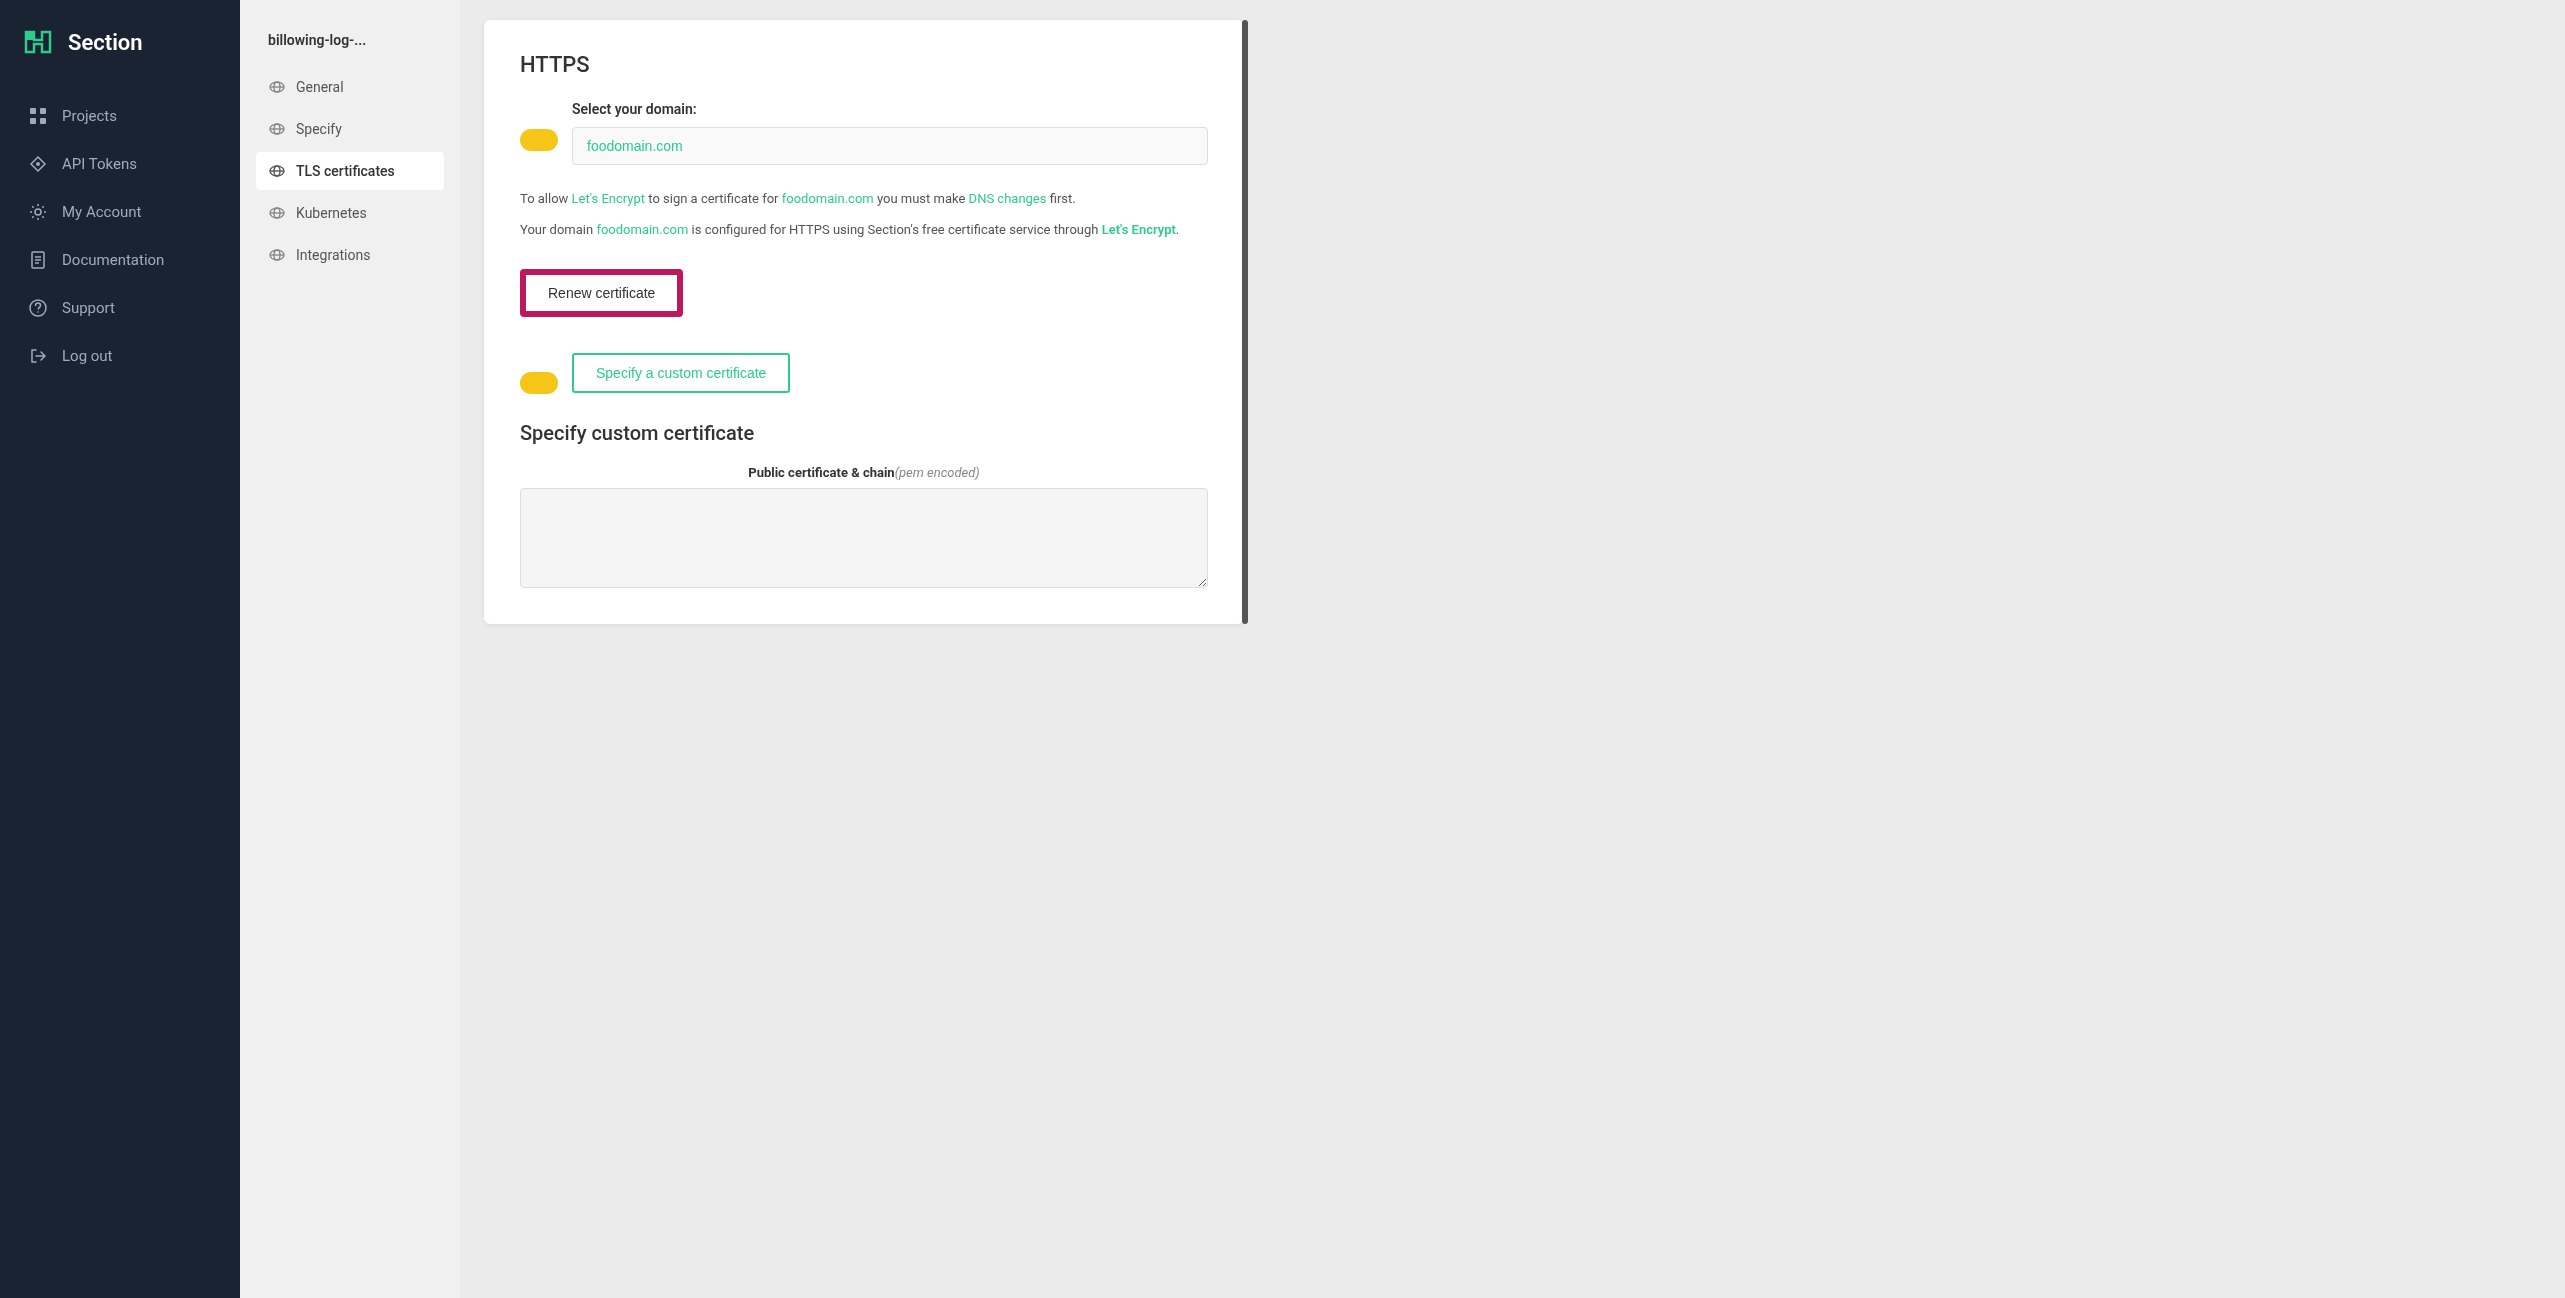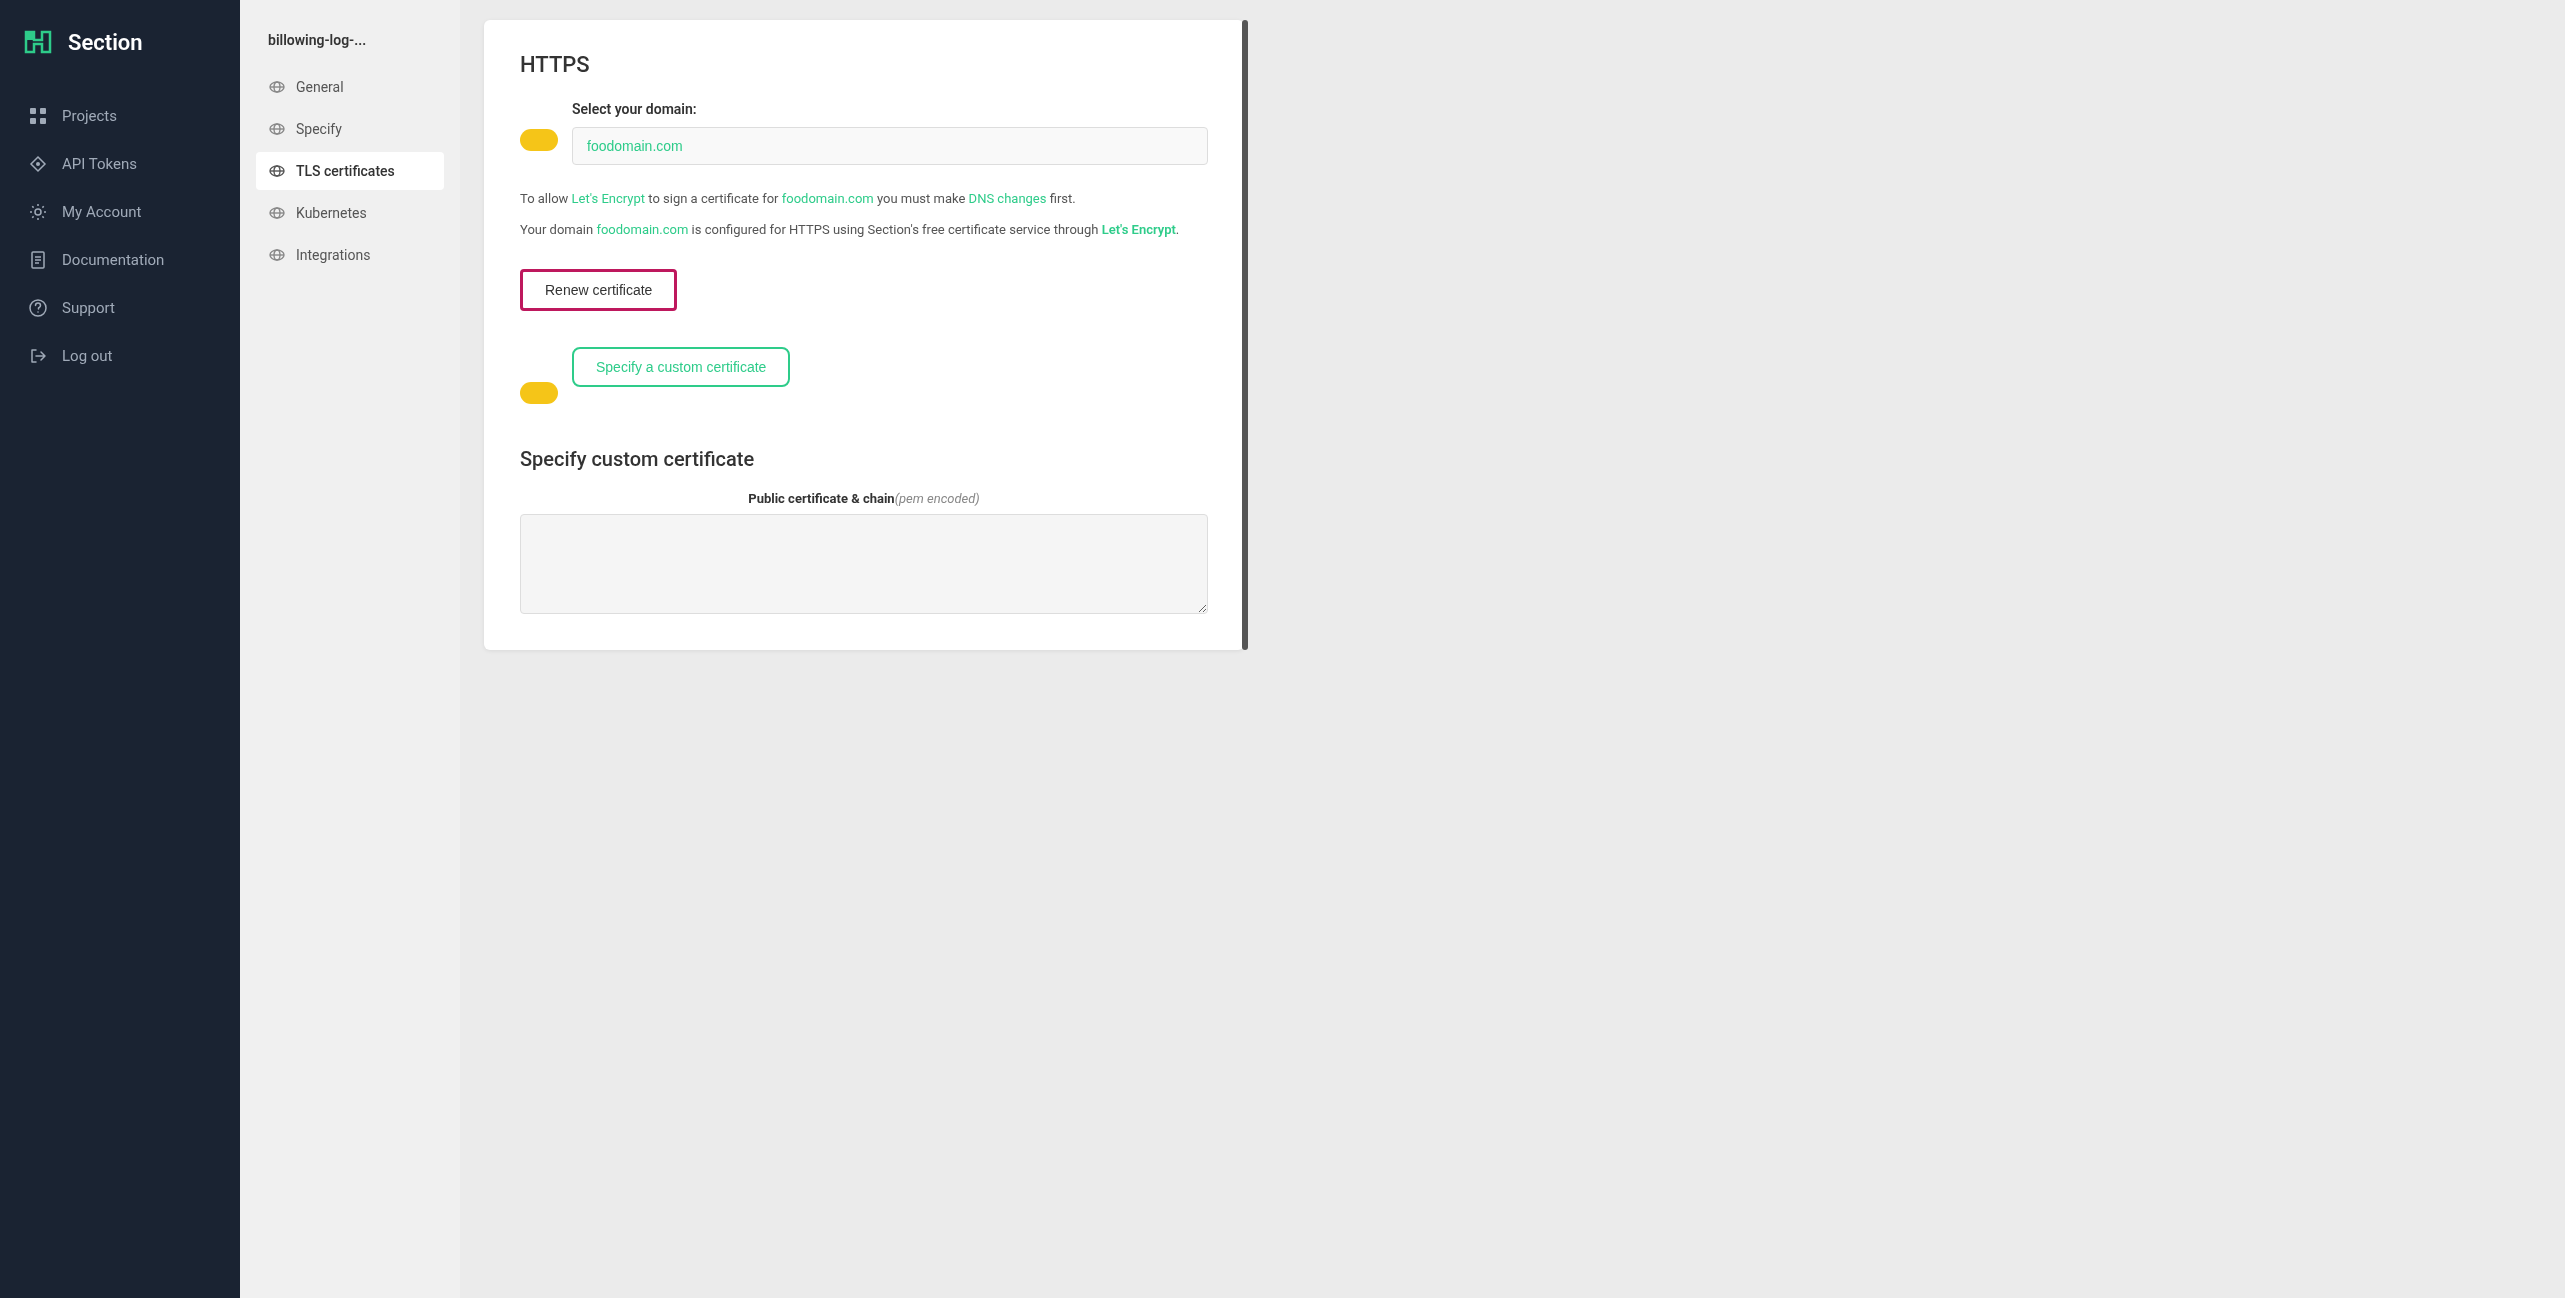--- a/index.html
+++ b/index.html
@@ -182,42 +182,42 @@
     }
     .link-green-bold {
       color: #2ecc8a;
       font-weight: 600;
       text-decoration: none;
     }
 
     .btn-renew {
       display: inline-block;
       padding: 10px 22px;
-      border: 3px solid #be185d;
+      border: 6px solid #be185d;
       border-radius: 4px;
       color: #333;
       font-size: 14px;
       font-weight: 500;
       background: #fff;
       cursor: pointer;
       margin-top: 18px;
       margin-bottom: 20px;
     }
 
     .btn-custom-cert {
       display: inline-block;
       padding: 10px 22px;
       border: 2px solid #2ecc8a;
-      border-radius: 8px;
+      border-radius: 3px;
       color: #2ecc8a;
       font-size: 14px;
       font-weight: 500;
       background: #fff;
       cursor: pointer;
-      margin-bottom: 52px;
+      margin-bottom: 20px;
     }
 
     .section-subtitle {
       font-size: 20px;
       font-weight: 500;
       color: #333;
       margin-bottom: 20px;
     }
 
     .cert-field-header {

